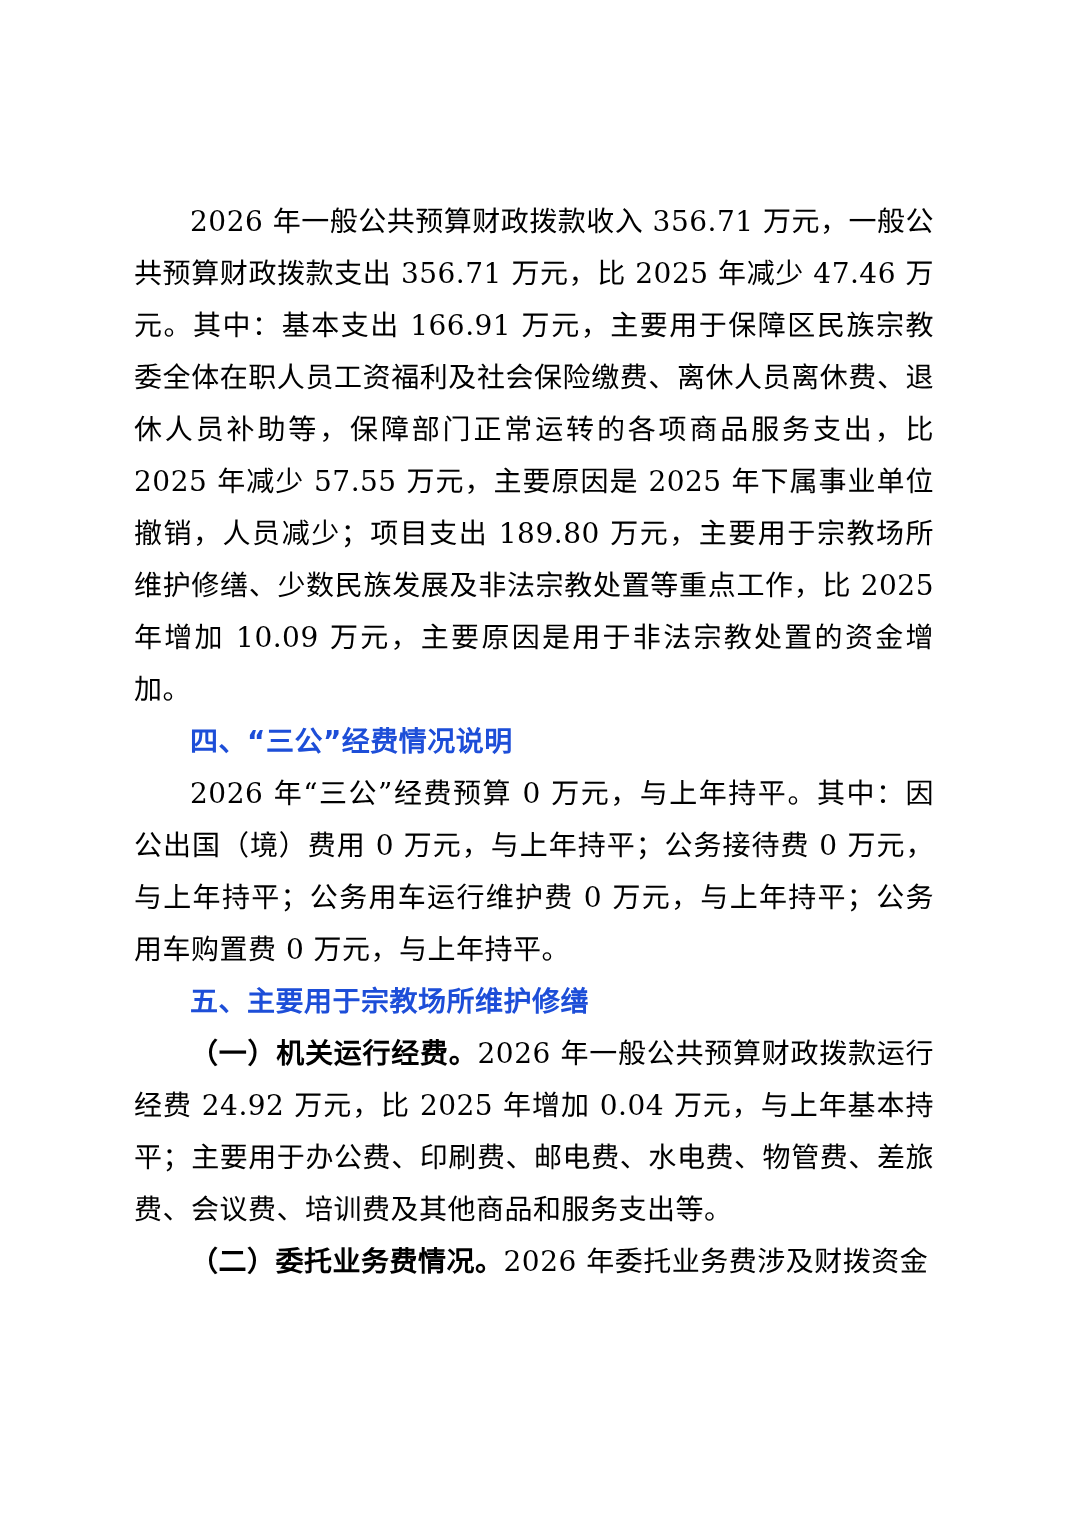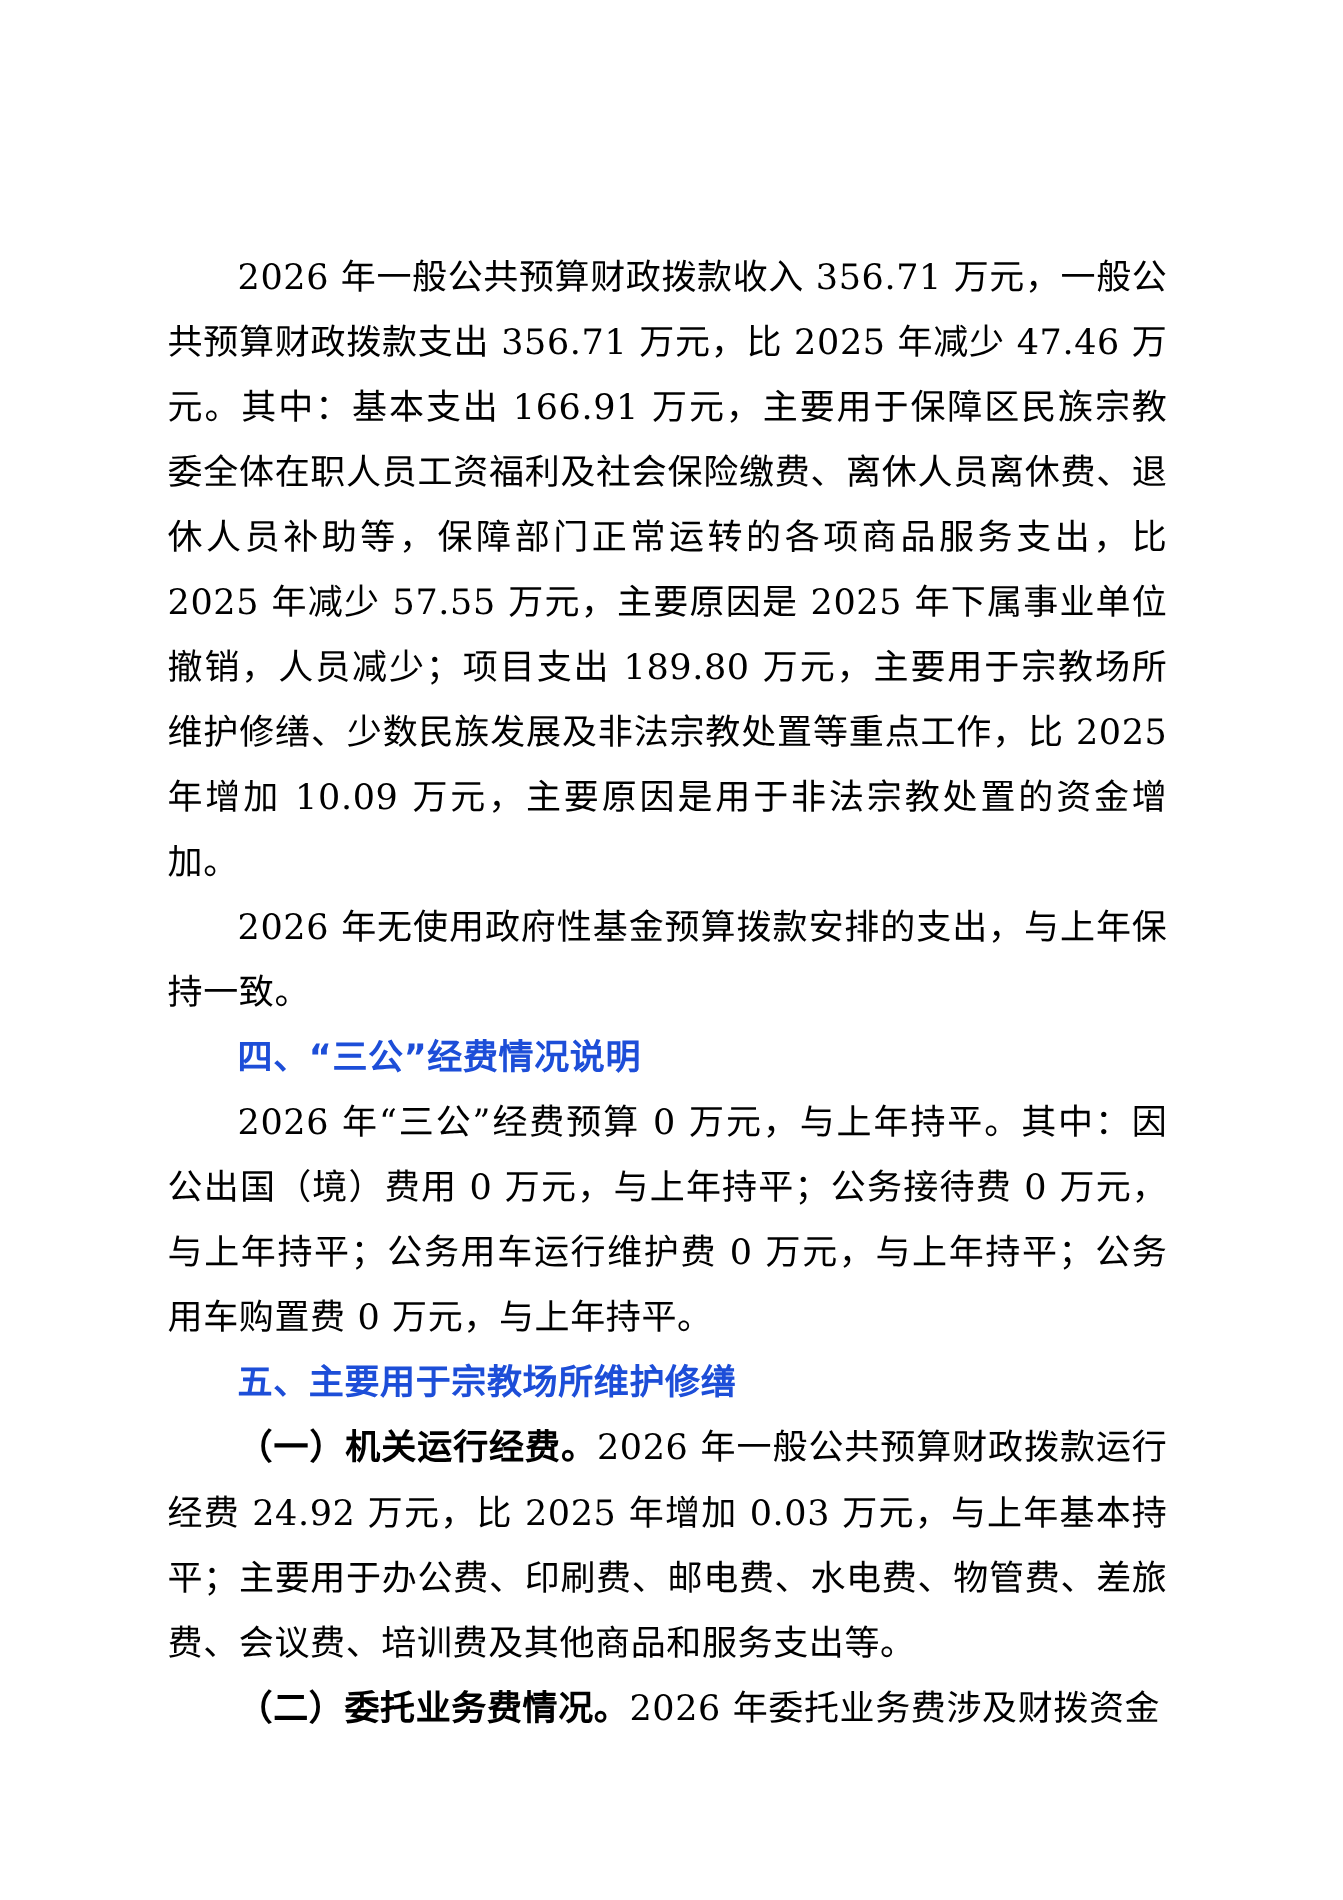--- a/index.html
+++ b/index.html
@@ -27,47 +27,45 @@
     font-size: 28px;
     line-height: 52px;
     text-align: justify;
     text-align-last: left;
     text-indent: 2em;
     letter-spacing: 0.5px;
     color: #000000;
   }
   p.body-para .lead {
     font-weight: 700;
-    font-family: Liberation Serif, serif;
   }
   h2.heading-para {
     margin: 0;
     font-family: "DejaVu Sans", "Liberation Sans", sans-serif;
     font-size: 28px;
     line-height: 52px;
     font-weight: 700;
     text-indent: 2em;
     letter-spacing: 0.5px;
     color: #1d4ed8;
   }
 </style>
 </head>
 <body>
 
 <div class="page">
   <div class="doc-body">
 
     <p class="body-para"><span class="txt">2026 年一般公共预算财政拨款收入 356.71 万元，一般公共预算财政拨款支出 356.71 万元，比 2025 年减少 47.46 万元。其中：基本支出 166.91 万元，主要用于保障区民族宗教委全体在职人员工资福利及社会保险缴费、离休人员离休费、退休人员补助等，保障部门正常运转的各项商品服务支出，比 2025 年减少 57.55 万元，主要原因是 2025 年下属事业单位撤销，人员减少；项目支出 189.80 万元，主要用于宗教场所维护修缮、少数民族发展及非法宗教处置等重点工作，比 2025 年增加 10.09 万元，主要原因是用于非法宗教处置的资金增加。</span></p>
 
-    <p class="body-para"><span class="txt">2026 年无使用政府性基金预算拨款安排的支出，与上年保持一致。</span></p>
 
     <h2 class="heading-para">四、“三公”经费情况说明</h2>
 
     <p class="body-para"><span class="txt">2026 年“三公”经费预算 0 万元，与上年持平。其中：因公出国（境）费用 0 万元，与上年持平；公务接待费 0 万元，与上年持平；公务用车运行维护费 0 万元，与上年持平；公务用车购置费 0 万元，与上年持平。</span></p>
 
     <h2 class="heading-para">五、主要用于宗教场所维护修缮</h2>
 
-    <p class="body-para"><span class="lead">（一）机关运行经费。</span><span class="txt">2026 年一般公共预算财政拨款运行经费 24.92 万元，比 2025 年增加 0.03 万元，与上年基本持平；主要用于办公费、印刷费、邮电费、水电费、物管费、差旅费、会议费、培训费及其他商品和服务支出等。</span></p>
+    <p class="body-para"><span class="lead">（一）机关运行经费。</span><span class="txt">2026 年一般公共预算财政拨款运行经费 24.92 万元，比 2025 年增加 0.04 万元，与上年基本持平；主要用于办公费、印刷费、邮电费、水电费、物管费、差旅费、会议费、培训费及其他商品和服务支出等。</span></p>
 
     <p class="body-para"><span class="lead">（二）委托业务费情况。</span><span class="txt">2026 年委托业务费涉及财拨资金</span></p>
 
   </div>
 </div>
 
 </body></html>

